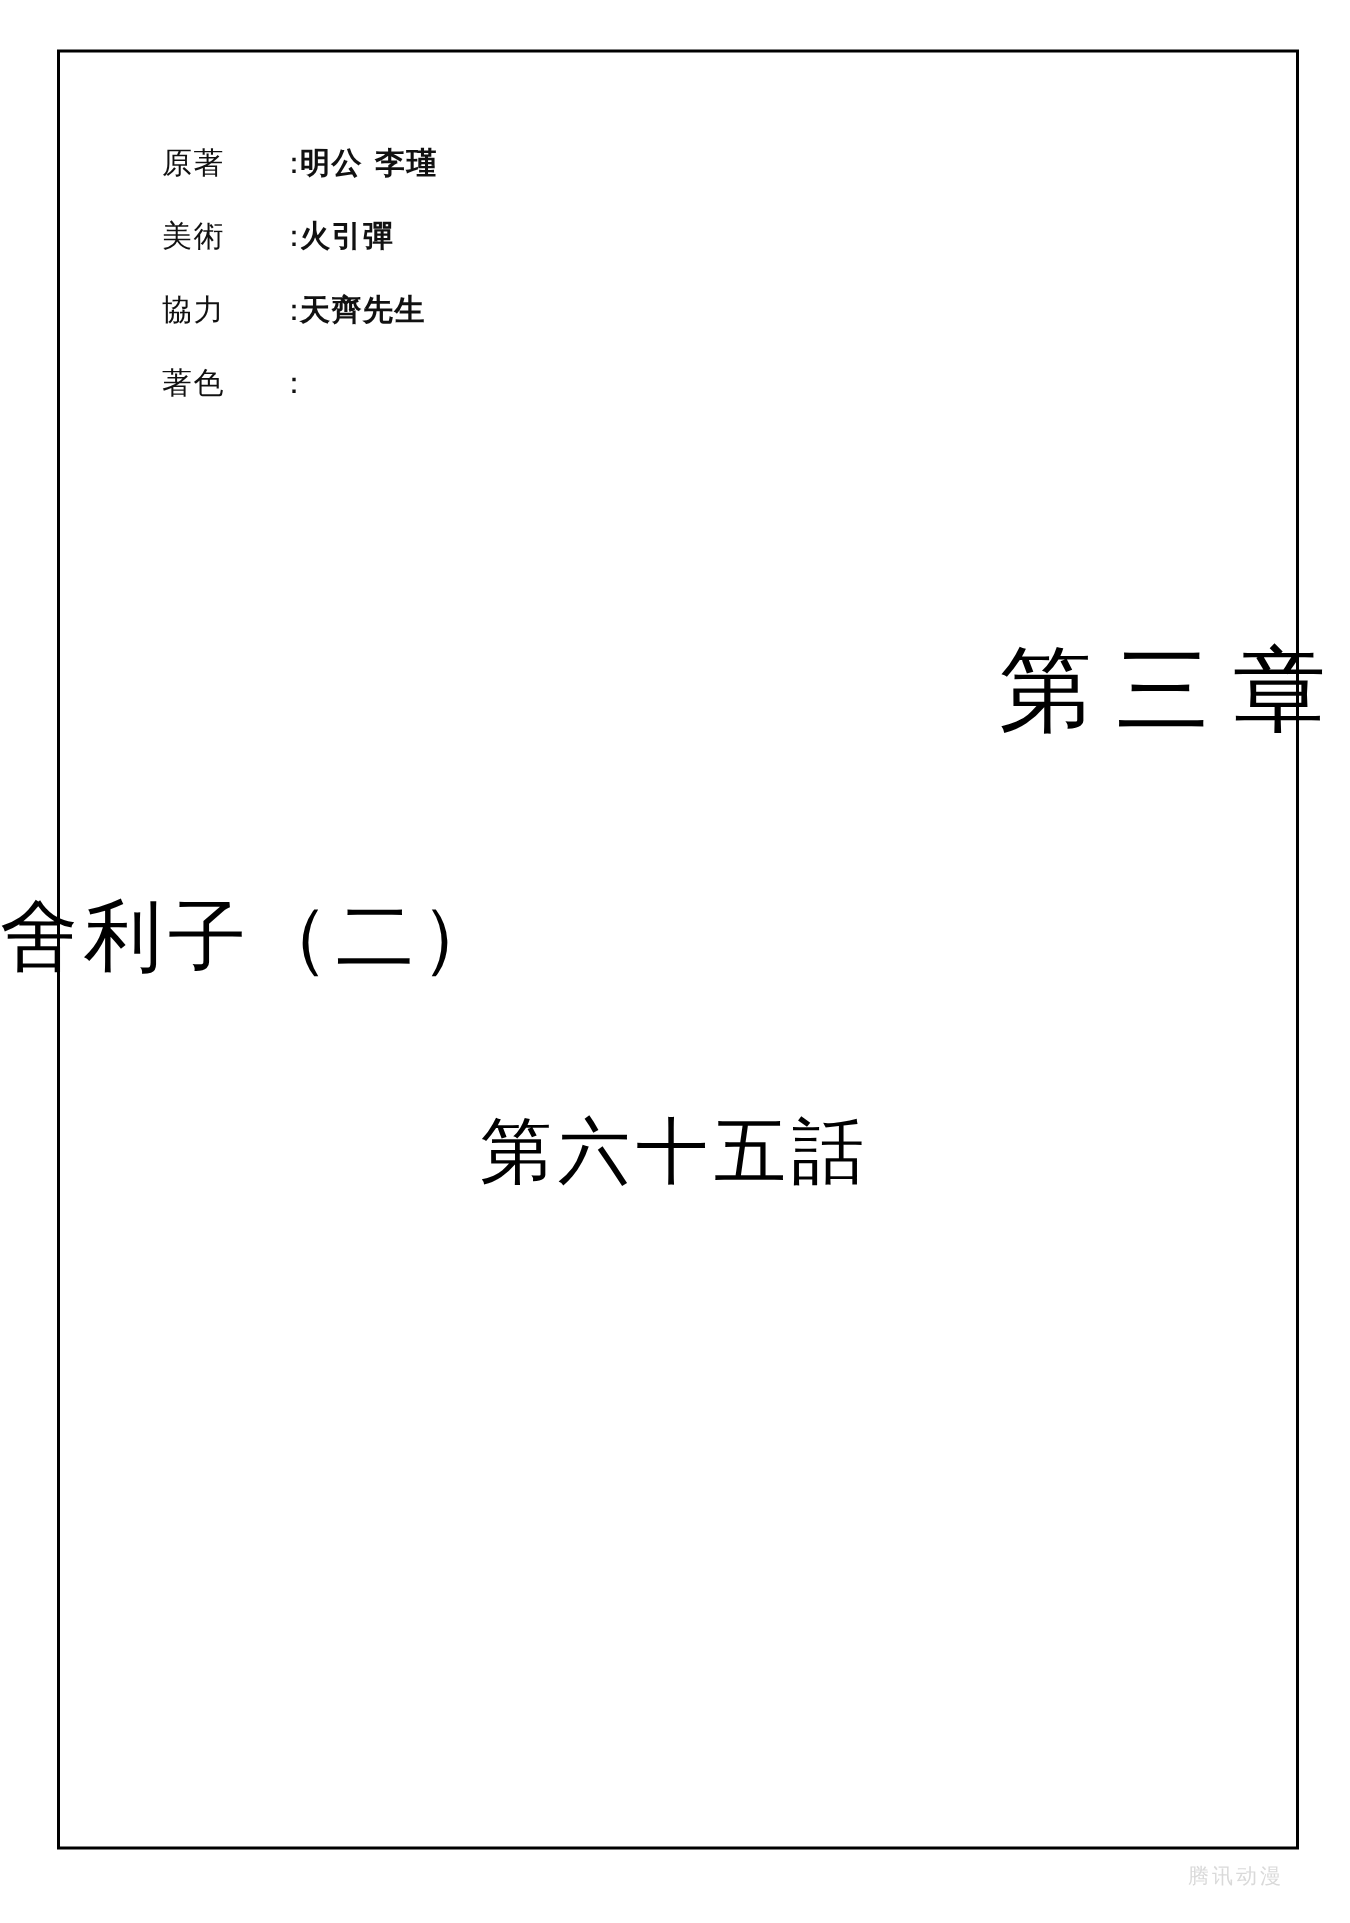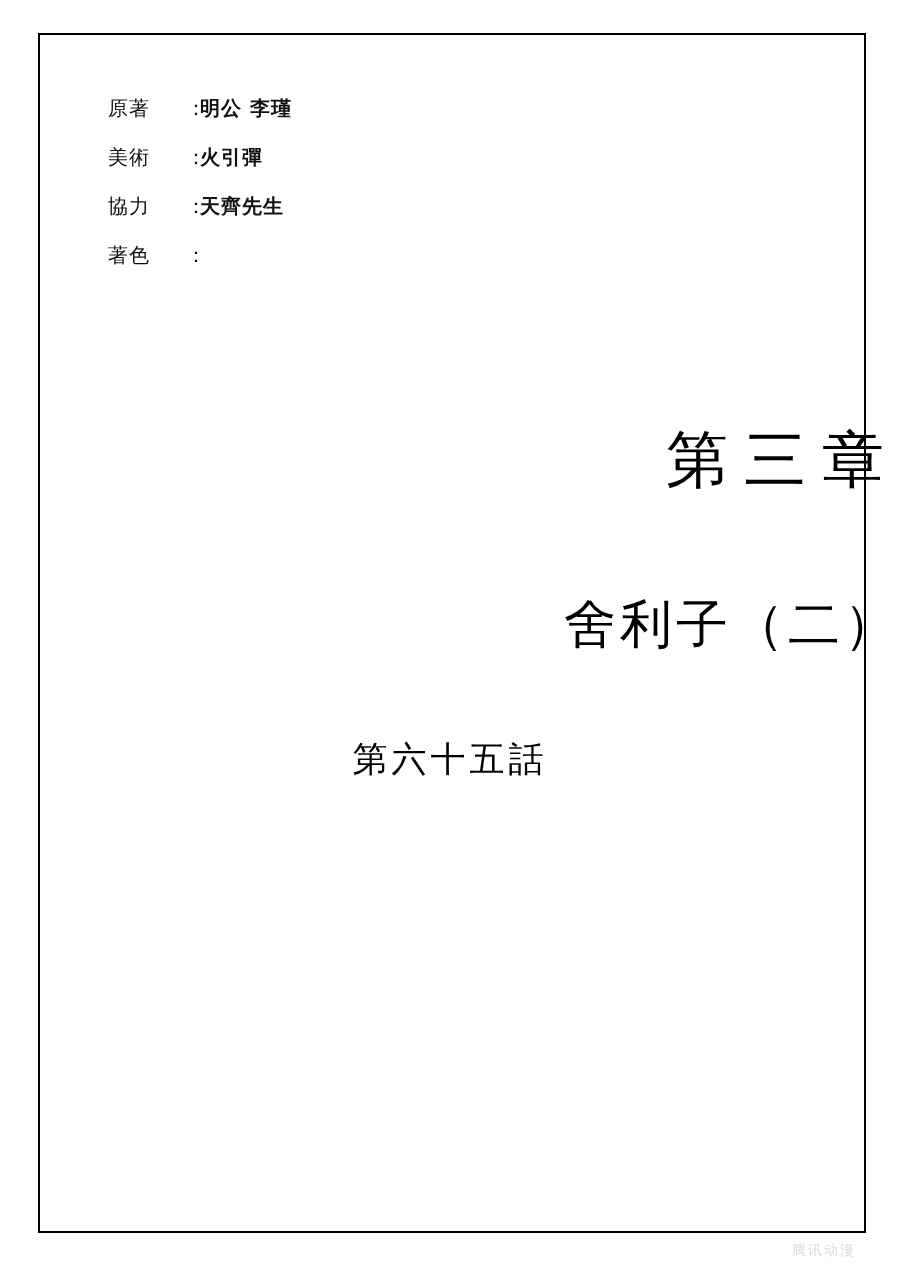--- a/index.html
+++ b/index.html
@@ -84,34 +84,34 @@
     font-size: 62px;
     letter-spacing: 16px;
     text-indent: 16px;
     color: #000000;
   }
   .chapter-title {
     position: absolute;
     left: 0;
     top: 590px;
     width: 900px;
-    text-align: right;
+    text-align: left;
     font-family: "DejaVu Sans", sans-serif;
     font-size: 52px;
     letter-spacing: 4px;
     color: #000000;
   }
   .episode-number {
     position: absolute;
     left: 0;
     top: 736px;
     width: 900px;
     text-align: center;
     font-family: "DejaVu Sans", sans-serif;
-    font-size: 35px;
+    font-size: 48px;
     letter-spacing: 4px;
     color: #000000;
   }
 
   
   .watermark {
     position: absolute;
     right: 16px;
     bottom: 22px;
     font-family: "DejaVu Sans", sans-serif;

